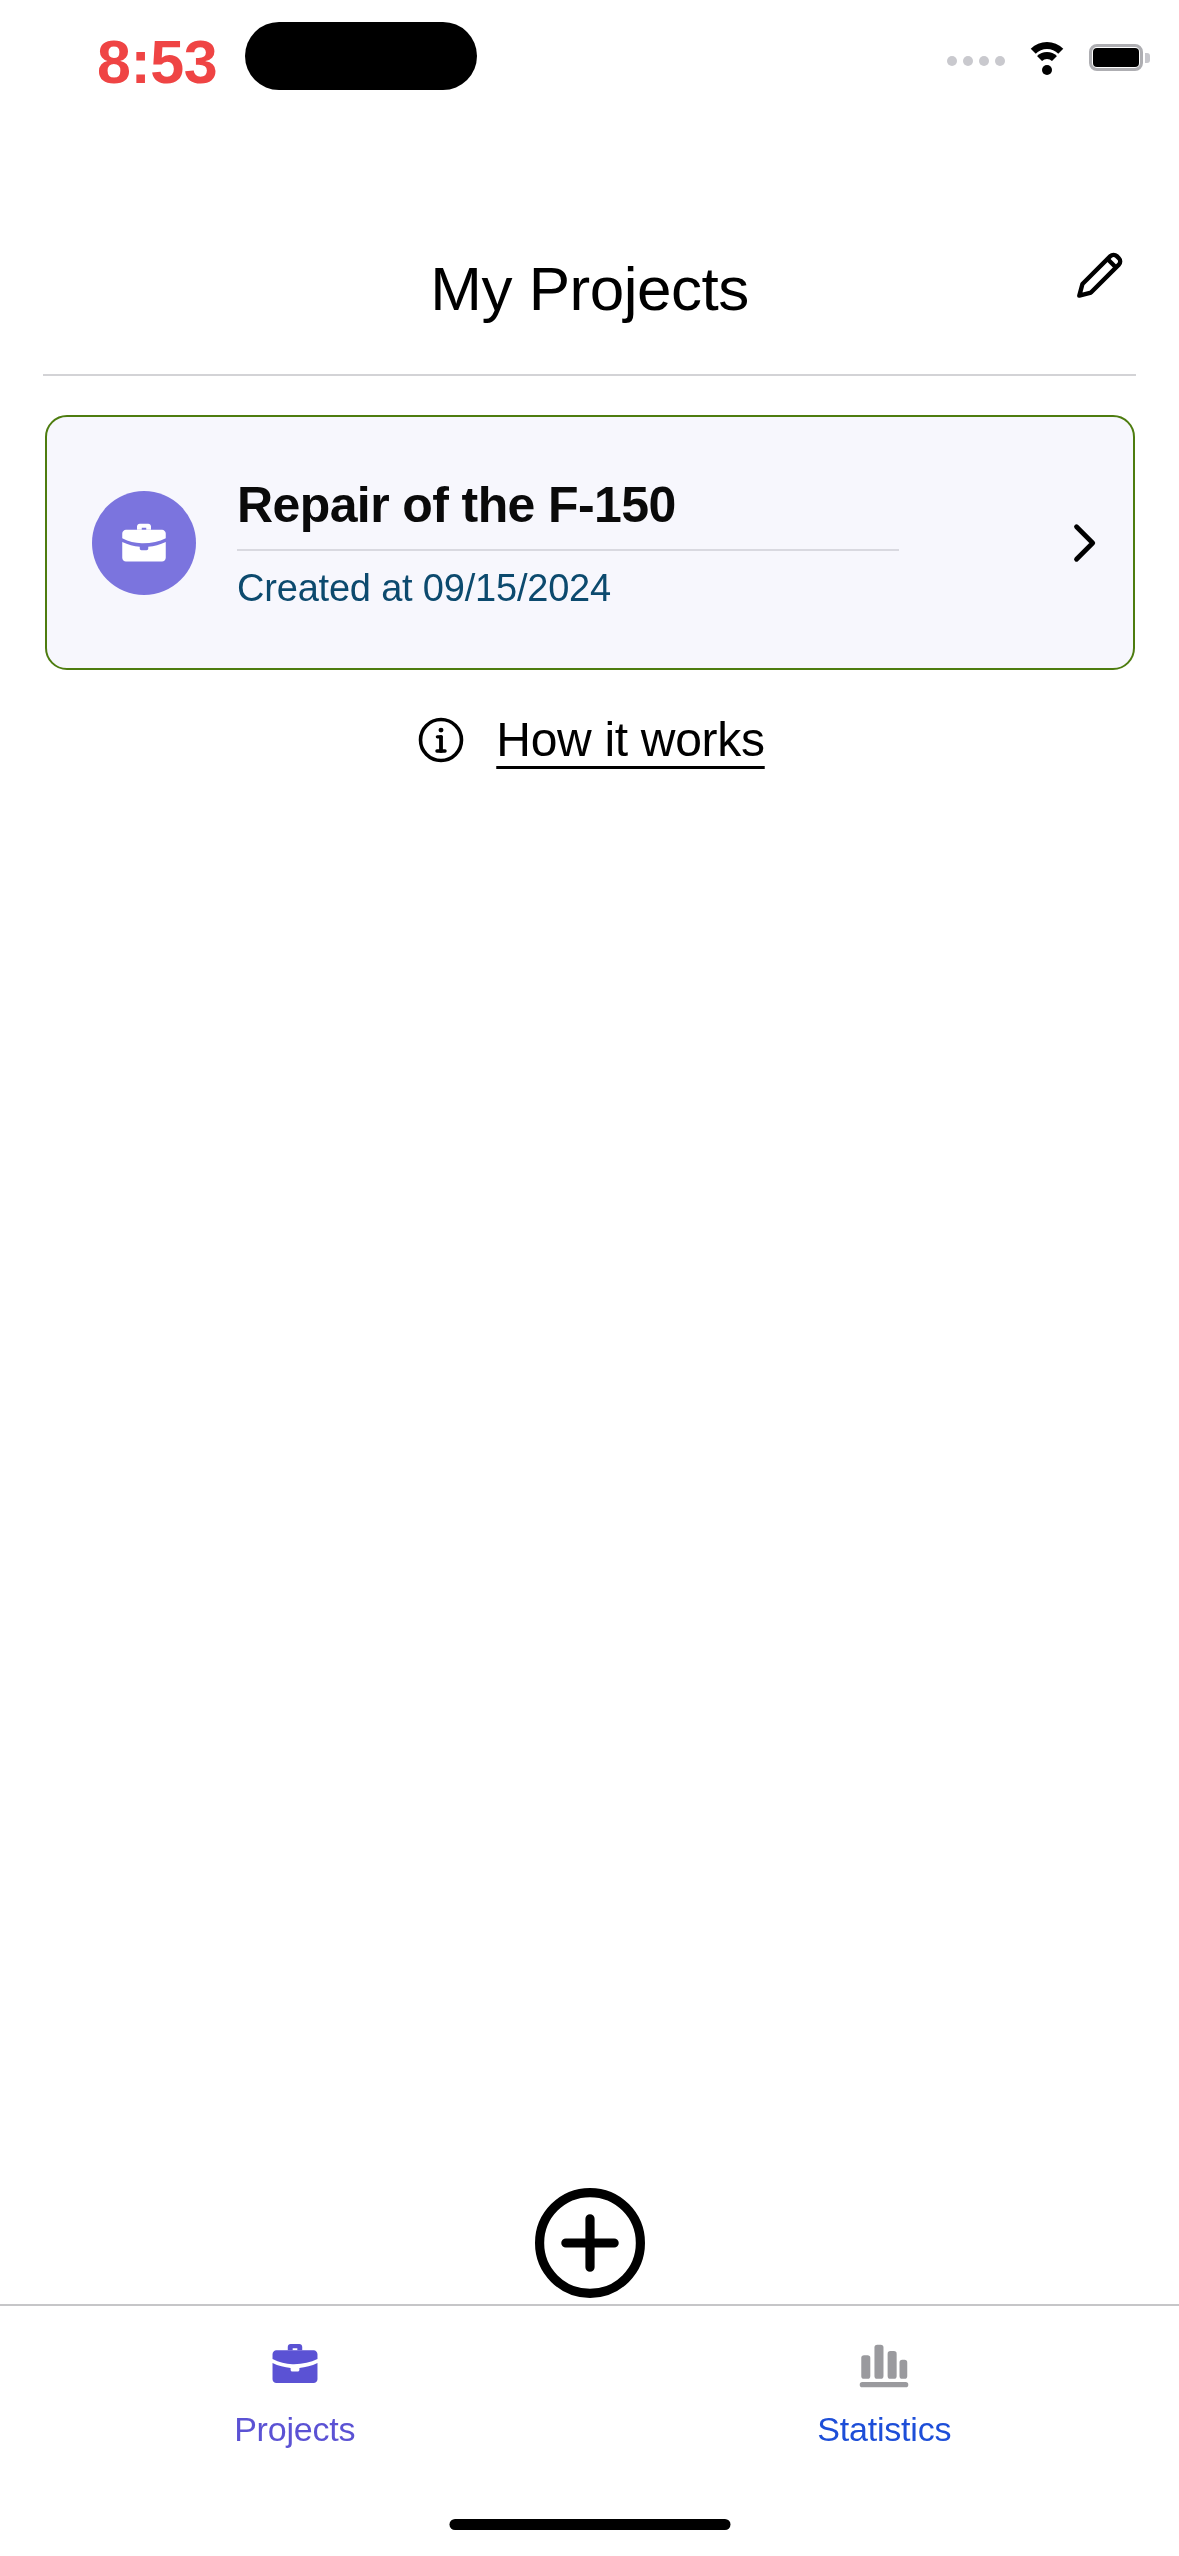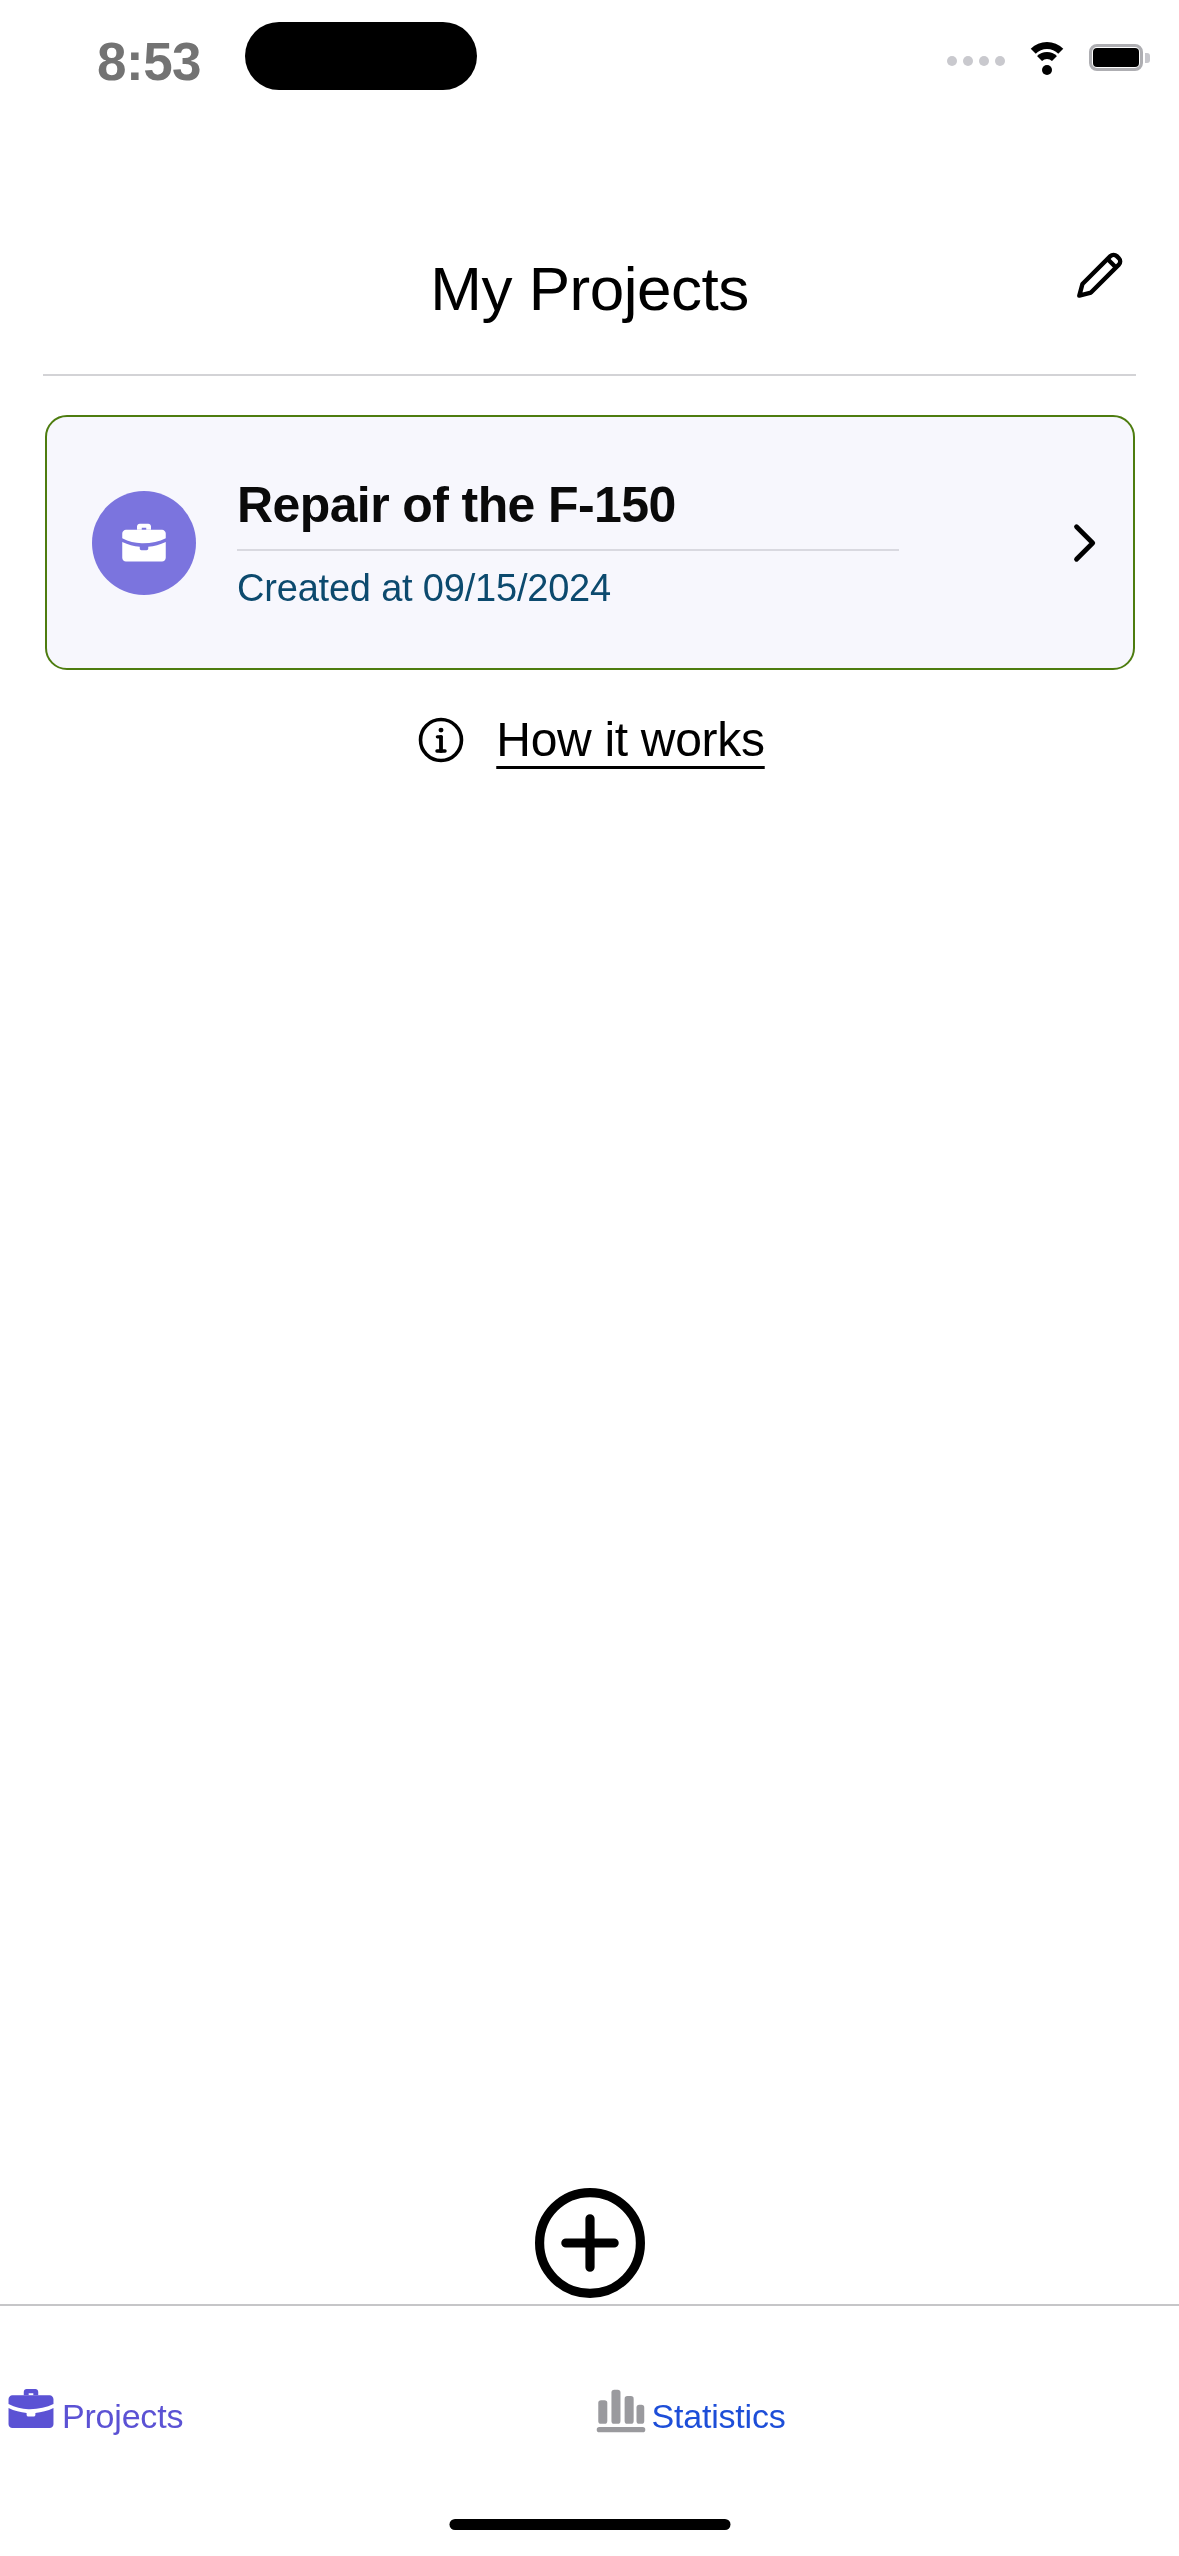--- a/index.html
+++ b/index.html
@@ -9,22 +9,22 @@
     font-family:"Liberation Sans", sans-serif;
     -webkit-font-smoothing:antialiased;
     overflow:hidden;
   }
   .phone { position:relative; width:1179px; height:2556px; background:#fff; }
 
   
   .status-bar { position:absolute; top:0; left:0; width:1179px; height:170px; }
   .status-time {
     position:absolute; left:97px; top:32px; width:220px;
-    font-size:53px; font-weight:600; letter-spacing:-0.5px;
-    color:#737373; text-align:left; line-height:60px;
+    font-size:61px; font-weight:600; letter-spacing:-0.5px;
+    color:#ef4444; text-align:left; line-height:60px;
   }
   .dynamic-island {
     position:absolute; left:245px; top:22px;
     width:232px; height:68px; background:#000; border-radius:40px;
   }
   .status-right { position:absolute; right:36px; top:34px; height:46px; display:flex; align-items:center; gap:19px; }
   .cell-dots { display:flex; align-items:flex-end; gap:6px; height:18px; }
   .cell-dots i { display:block; width:10px; height:10px; border-radius:50%; background:#c9c9ce; }
   .wifi-icon { position:relative; width:46px; height:34px; }
   .wifi-icon span { position:absolute; left:50%; transform:translateX(-50%); border:5px solid #000; border-bottom-color:transparent; border-left-color:transparent; border-right-color:transparent; border-radius:50%; }
@@ -68,21 +68,21 @@
     display:flex; align-items:center; justify-content:center; gap:28px;
   }
   .how-label { font-size:48px; font-weight:400; color:#000; text-decoration:underline; text-underline-offset:10px; text-decoration-thickness:3px; letter-spacing:-0.3px; }
 
   
   .add-btn { position:absolute; top:2180px; left:0; width:1179px; display:flex; justify-content:center; }
 
   
   .tabbar-divider { position:absolute; top:2304px; left:0; width:1179px; height:2px; background:#c6c6c8; }
   .tabbar { position:absolute; top:2306px; left:0; width:1179px; height:180px; display:flex; background:#fff; }
-  .tab { flex:1 1 0; display:flex; flex-direction:row; align-items:center; justify-content:flex-start; padding-top:26px; }
+  .tab { flex:1 1 0; display:flex; flex-direction:column; align-items:center; justify-content:flex-start; padding-top:26px; }
   .tab-icon { height:64px; display:flex; align-items:center; justify-content:center; }
   .tab-label { margin-top:14px; font-size:34px; font-weight:400; letter-spacing:-0.2px; }
   .tab.active .tab-label { color:#5b52d4; }
   .tab.inactive .tab-label { color:#1d4ed8; }
   .home-indicator { position:absolute; bottom:26px; left:50%; transform:translateX(-50%); width:281px; height:11px; background:#000; border-radius:8px; }
 </style>
 </head>
 <body>
 
 <div class="phone">

